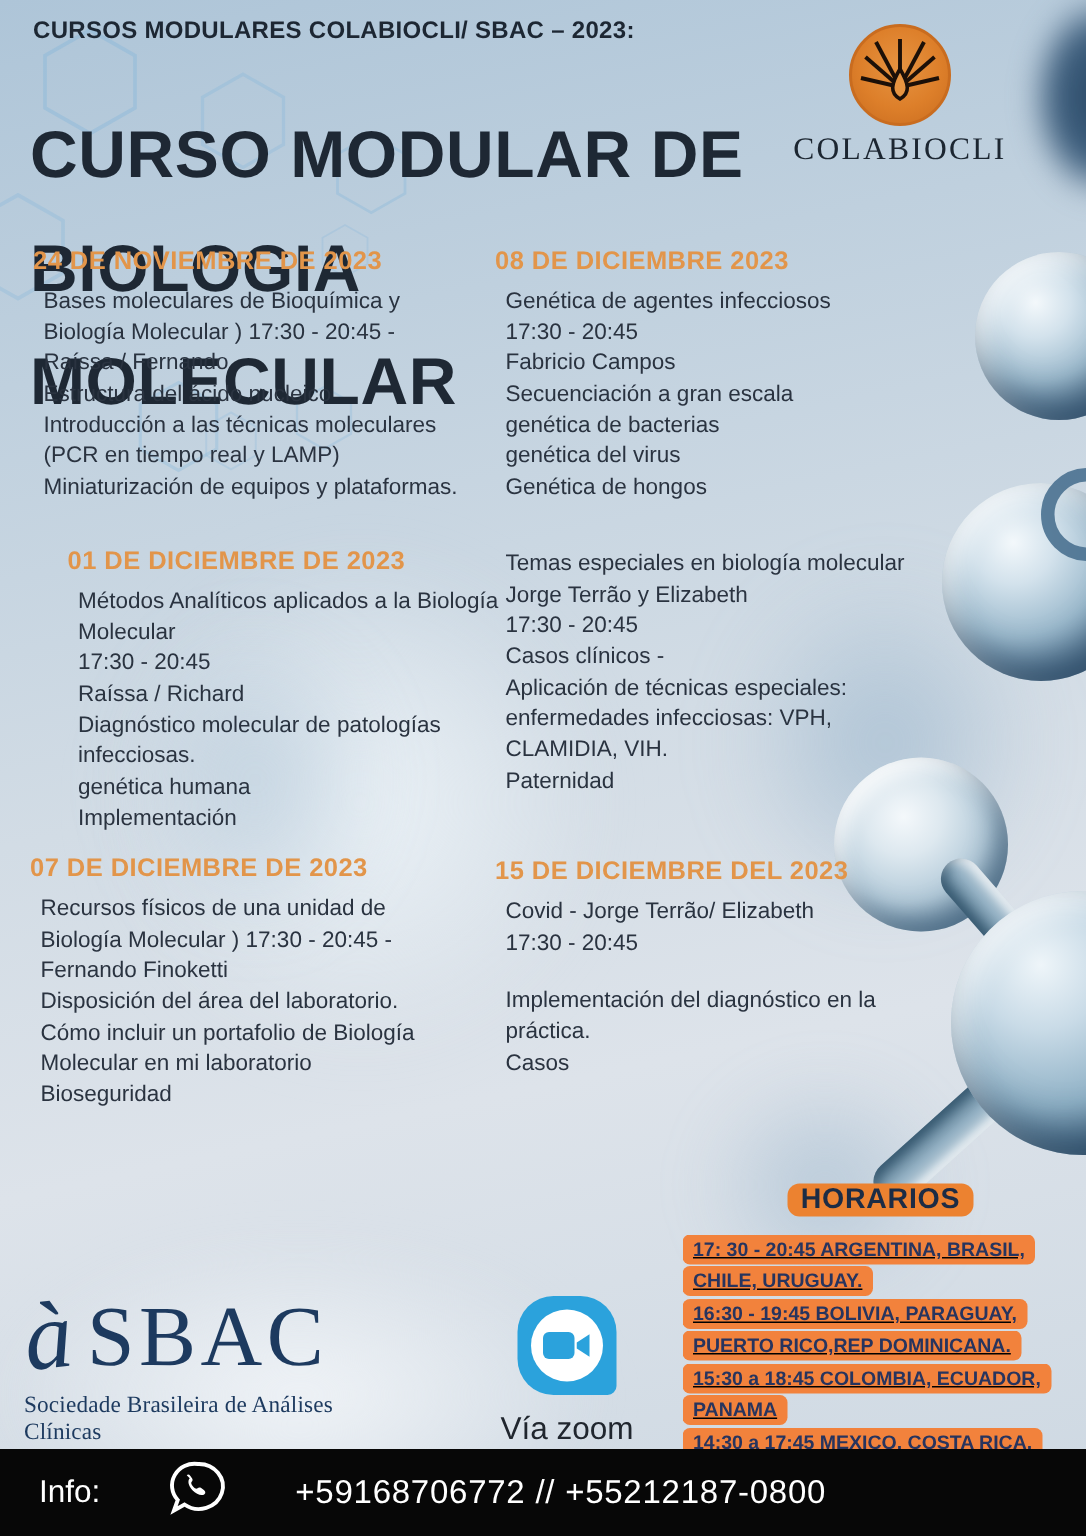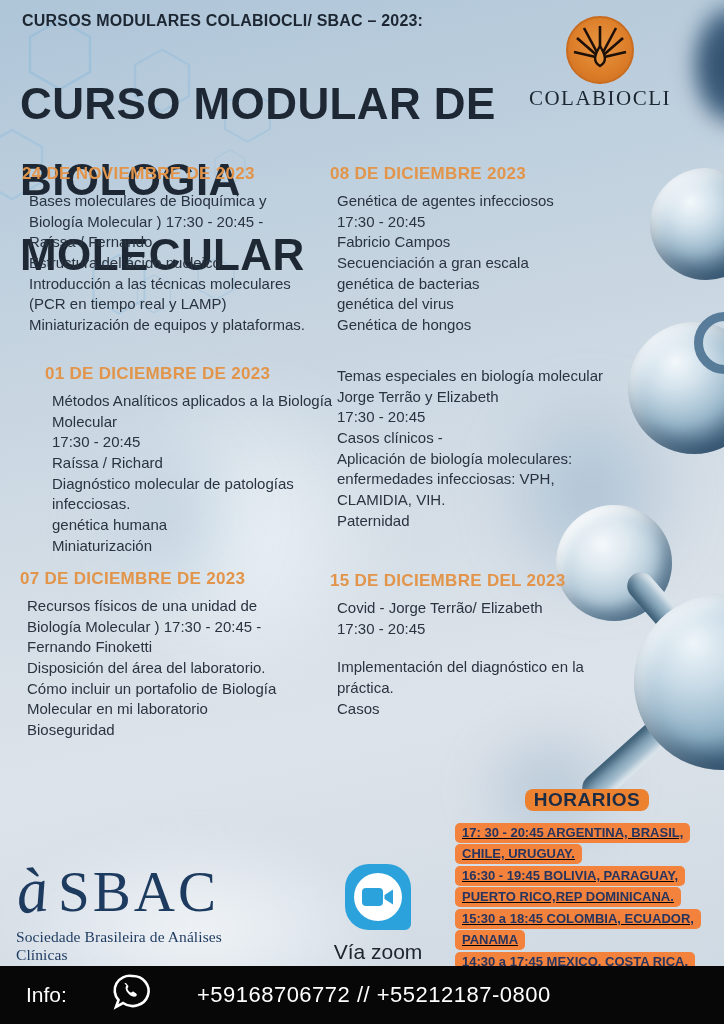--- a/index.html
+++ b/index.html
@@ -166,21 +166,21 @@
       </div>
   </div>
   <div class="session pos-l2">
     <h3>01 DE DICIEMBRE DE 2023</h3>
     <div>
         <div class="line">Métodos Analíticos aplicados a la Biología Molecular</div>
         <div class="line">17:30 - 20:45</div>
         <div class="line">Raíssa / Richard</div>
         <div class="line">Diagnóstico molecular de patologías infecciosas.</div>
         <div class="line">genética humana</div>
-        <div class="line">Miniaturización</div>
+        <div class="line">Implementación</div>
       </div>
   </div>
   <div class="session pos-l3">
     <h3>07 DE DICIEMBRE DE 2023</h3>
     <div>
         <div class="line">Recursos físicos de una unidad de Biología Molecular ) 17:30 - 20:45 - Fernando Finoketti</div>
         <div class="line">Disposición del área del laboratorio.</div>
         <div class="line">Cómo incluir un portafolio de Biología Molecular en mi laboratorio</div>
         <div class="line">Bioseguridad</div>
       </div>
@@ -197,21 +197,21 @@
         <div class="line">genética del virus</div>
         <div class="line">Genética de hongos</div>
       </div>
   </div>
   <div class="session pos-r2">
     <div>
         <div class="line">Temas especiales en biología molecular</div>
         <div class="line">Jorge Terrão y Elizabeth</div>
         <div class="line">17:30 - 20:45</div>
         <div class="line">Casos clínicos -</div>
-        <div class="line">Aplicación de biología moleculares: enfermedades infecciosas: VPH, CLAMIDIA, VIH.</div>
+        <div class="line">Aplicación de técnicas especiales: enfermedades infecciosas: VPH, CLAMIDIA, VIH.</div>
         <div class="line">Paternidad</div>
       </div>
   </div>
   <div class="session pos-r3">
     <h3>15 DE DICIEMBRE DEL 2023</h3>
     <div>
         <div class="line">Covid - Jorge Terrão/ Elizabeth</div>
         <div class="line">17:30 - 20:45</div>
         <div class="line"></div>
         <div class="line">Implementación del diagnóstico en la práctica.</div>

